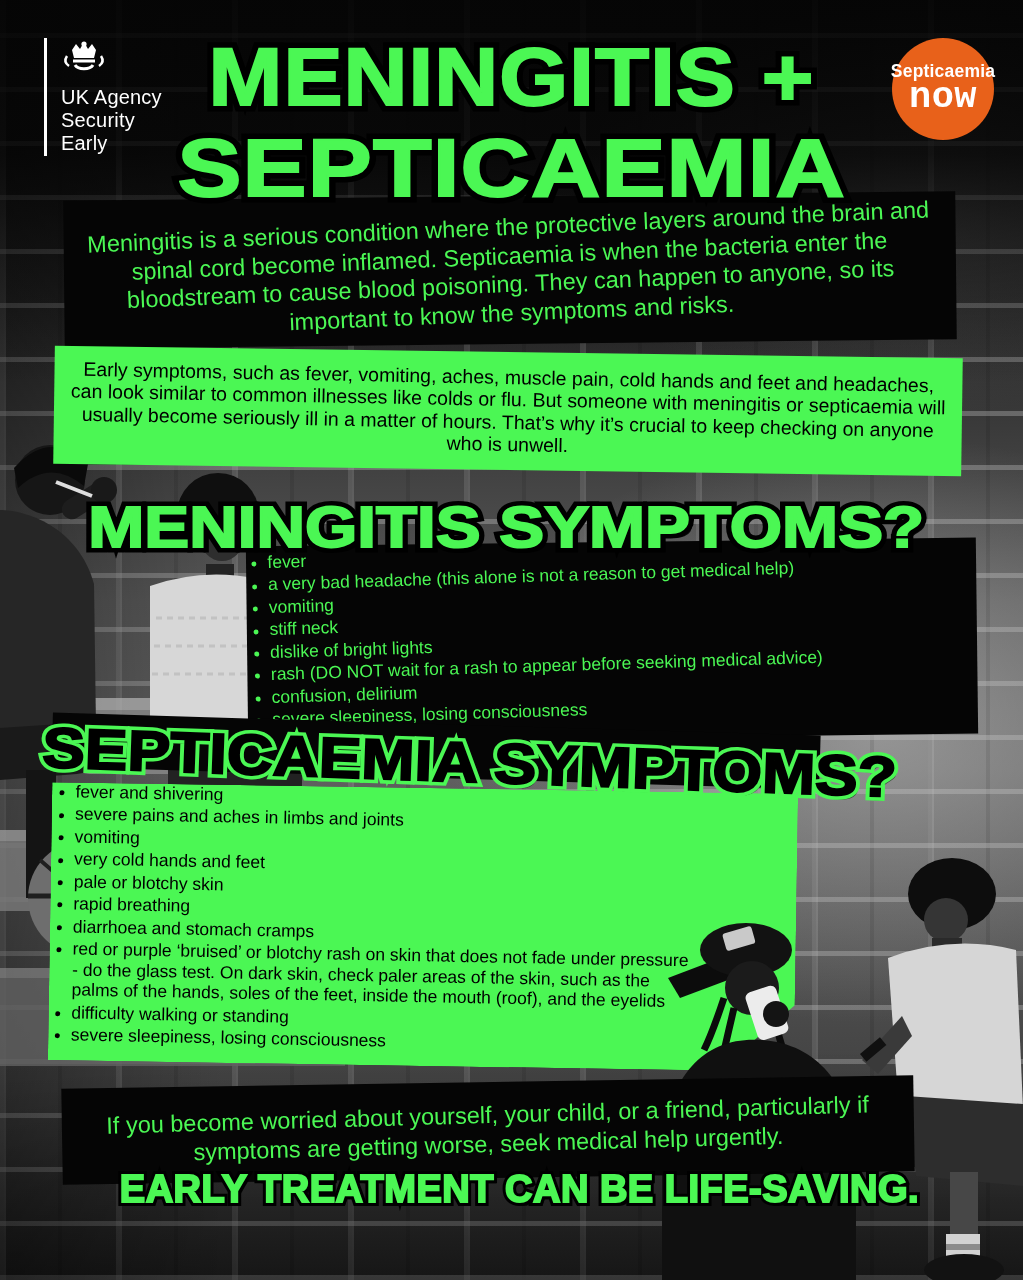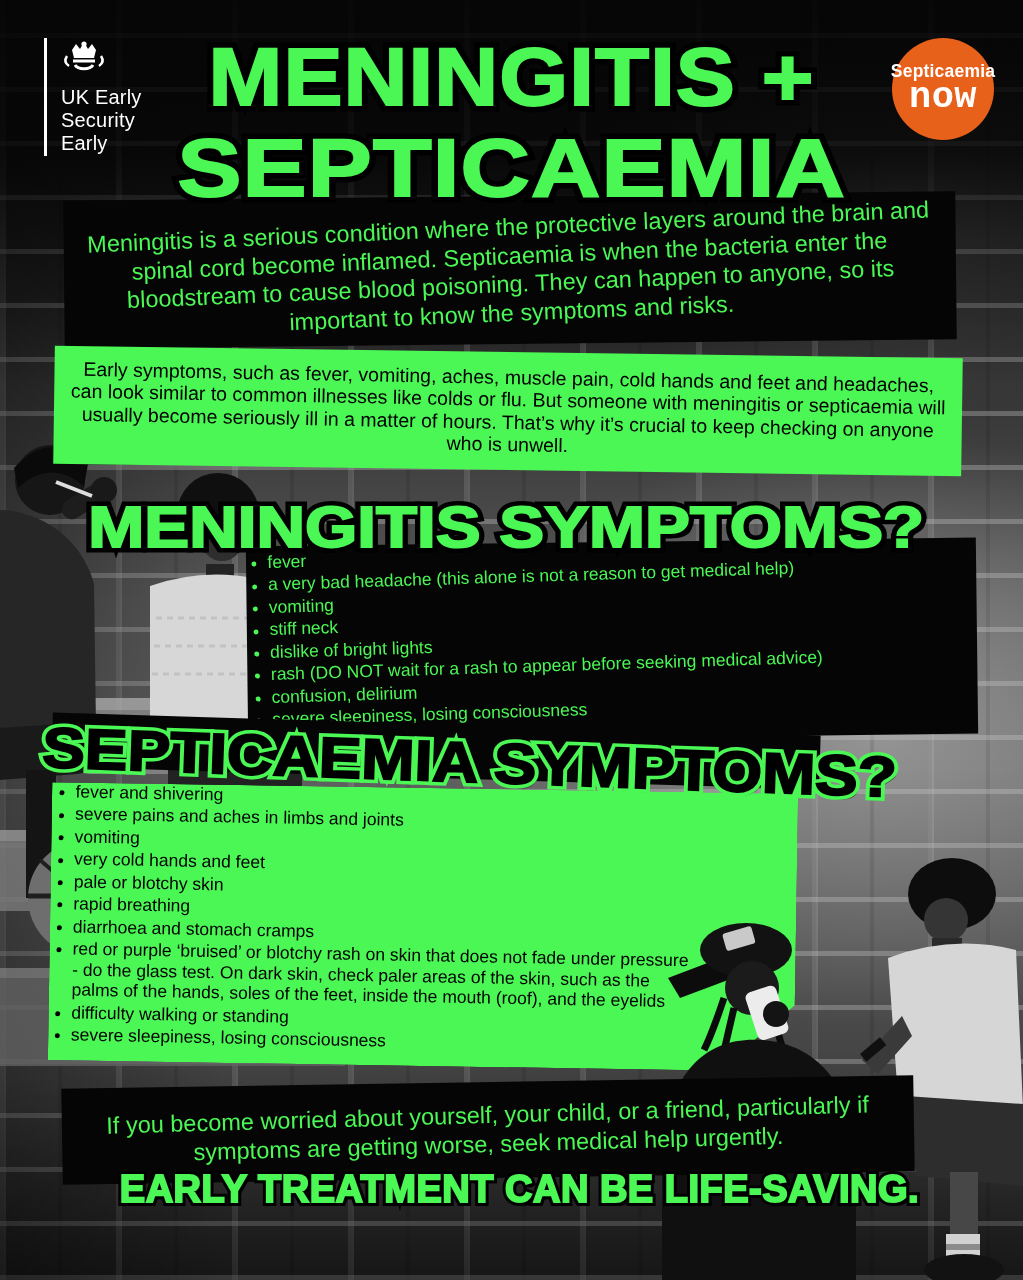--- a/index.html
+++ b/index.html
@@ -141,21 +141,21 @@
     <div class="bar"></div>
     <div>
       <svg class="crest" width="46" height="40" viewBox="0 0 46 40" aria-hidden="true">
         <circle cx="23" cy="6" r="2.6" fill="#fff"></circle>
         <path d="M11 12 L15 6 L19 11 L23 4 L27 11 L31 6 L35 12 L33 20 H13 Z" fill="#fff"></path>
         <rect x="12" y="21.5" width="22" height="3" fill="#fff"></rect>
         <path d="M6 18 q-4 6 2 10 M40 18 q4 6 -2 10" stroke="#fff" stroke-width="2.5" fill="none"></path>
         <path d="M14 27 c3 5 15 5 18 0" stroke="#fff" stroke-width="3" fill="none"></path>
       </svg>
       <div class="words">
-        <div>UK Early</div>
+        <div>UK Agency</div>
         <div>Security</div>
         <div>Early</div>
       </div>
     </div>
   </div>
 
   <div class="logo-mnow">
     <div class="w1">Septicaemia</div>
     <div class="w2">now</div>
   </div>

